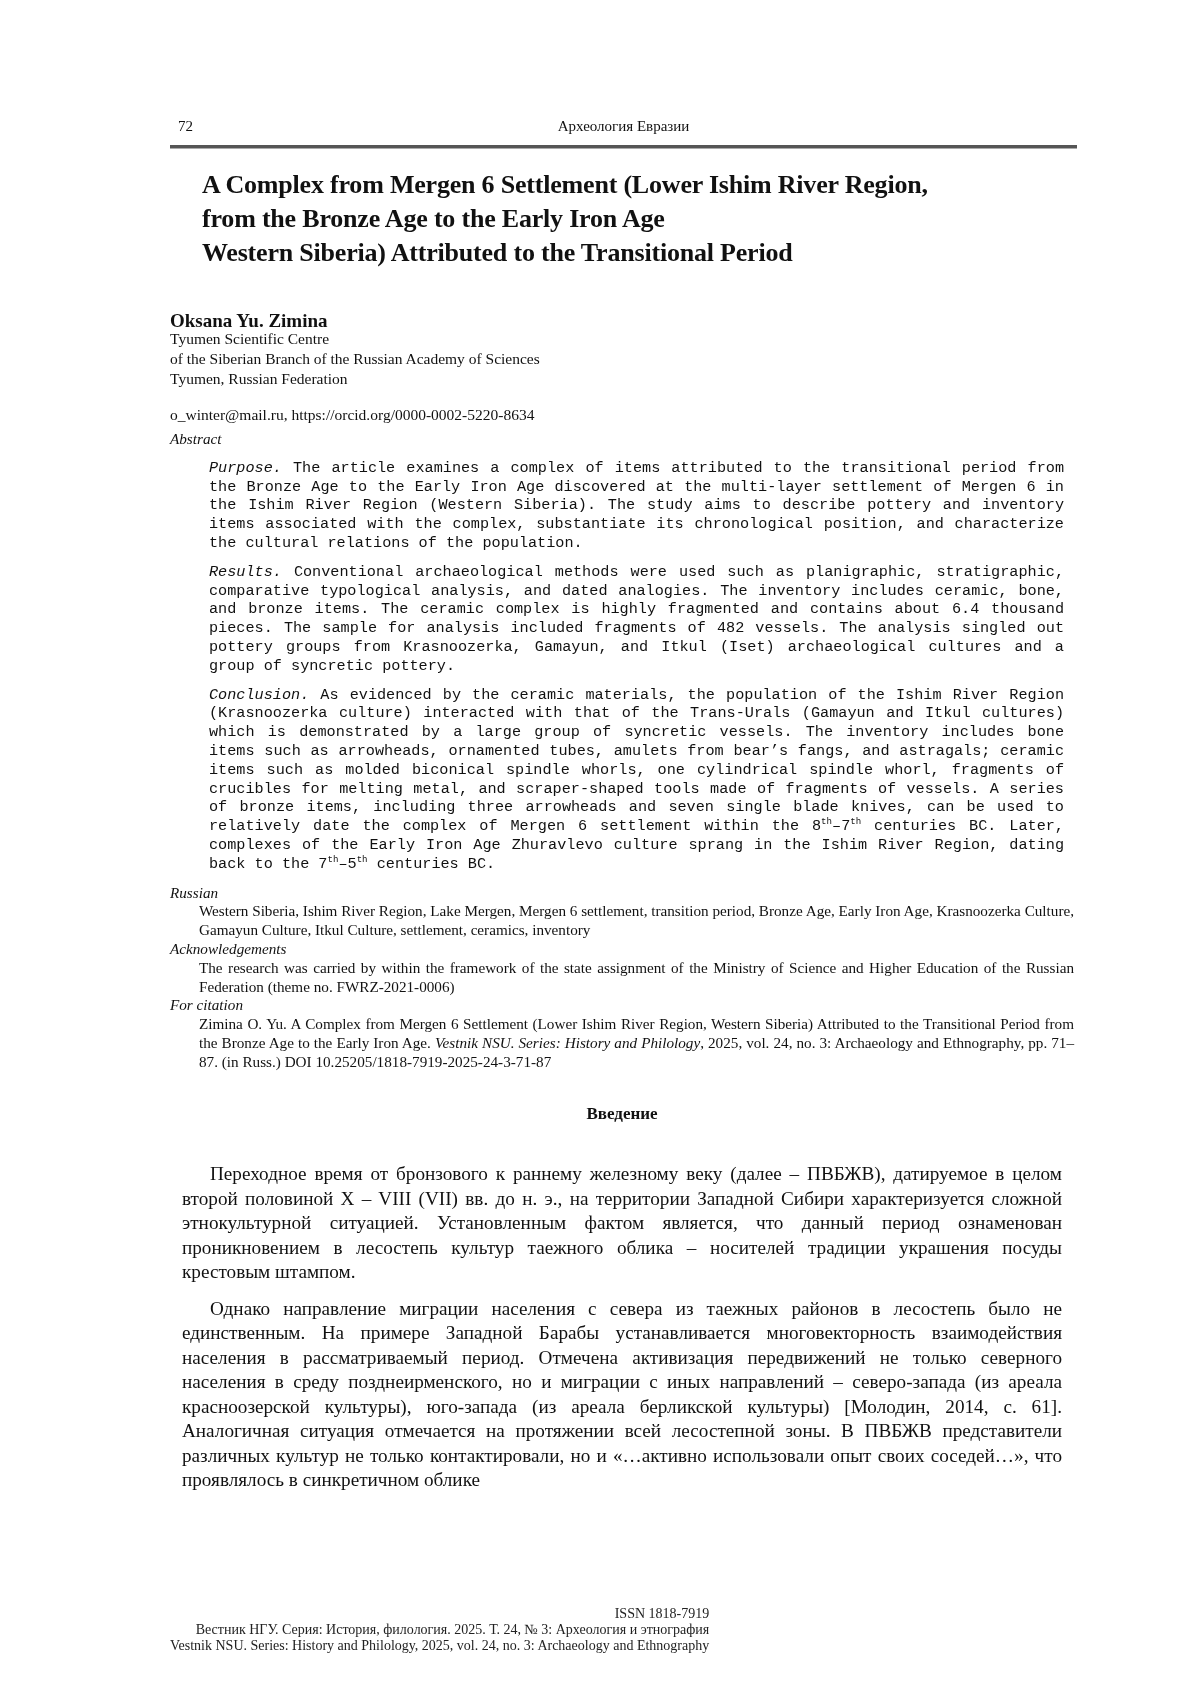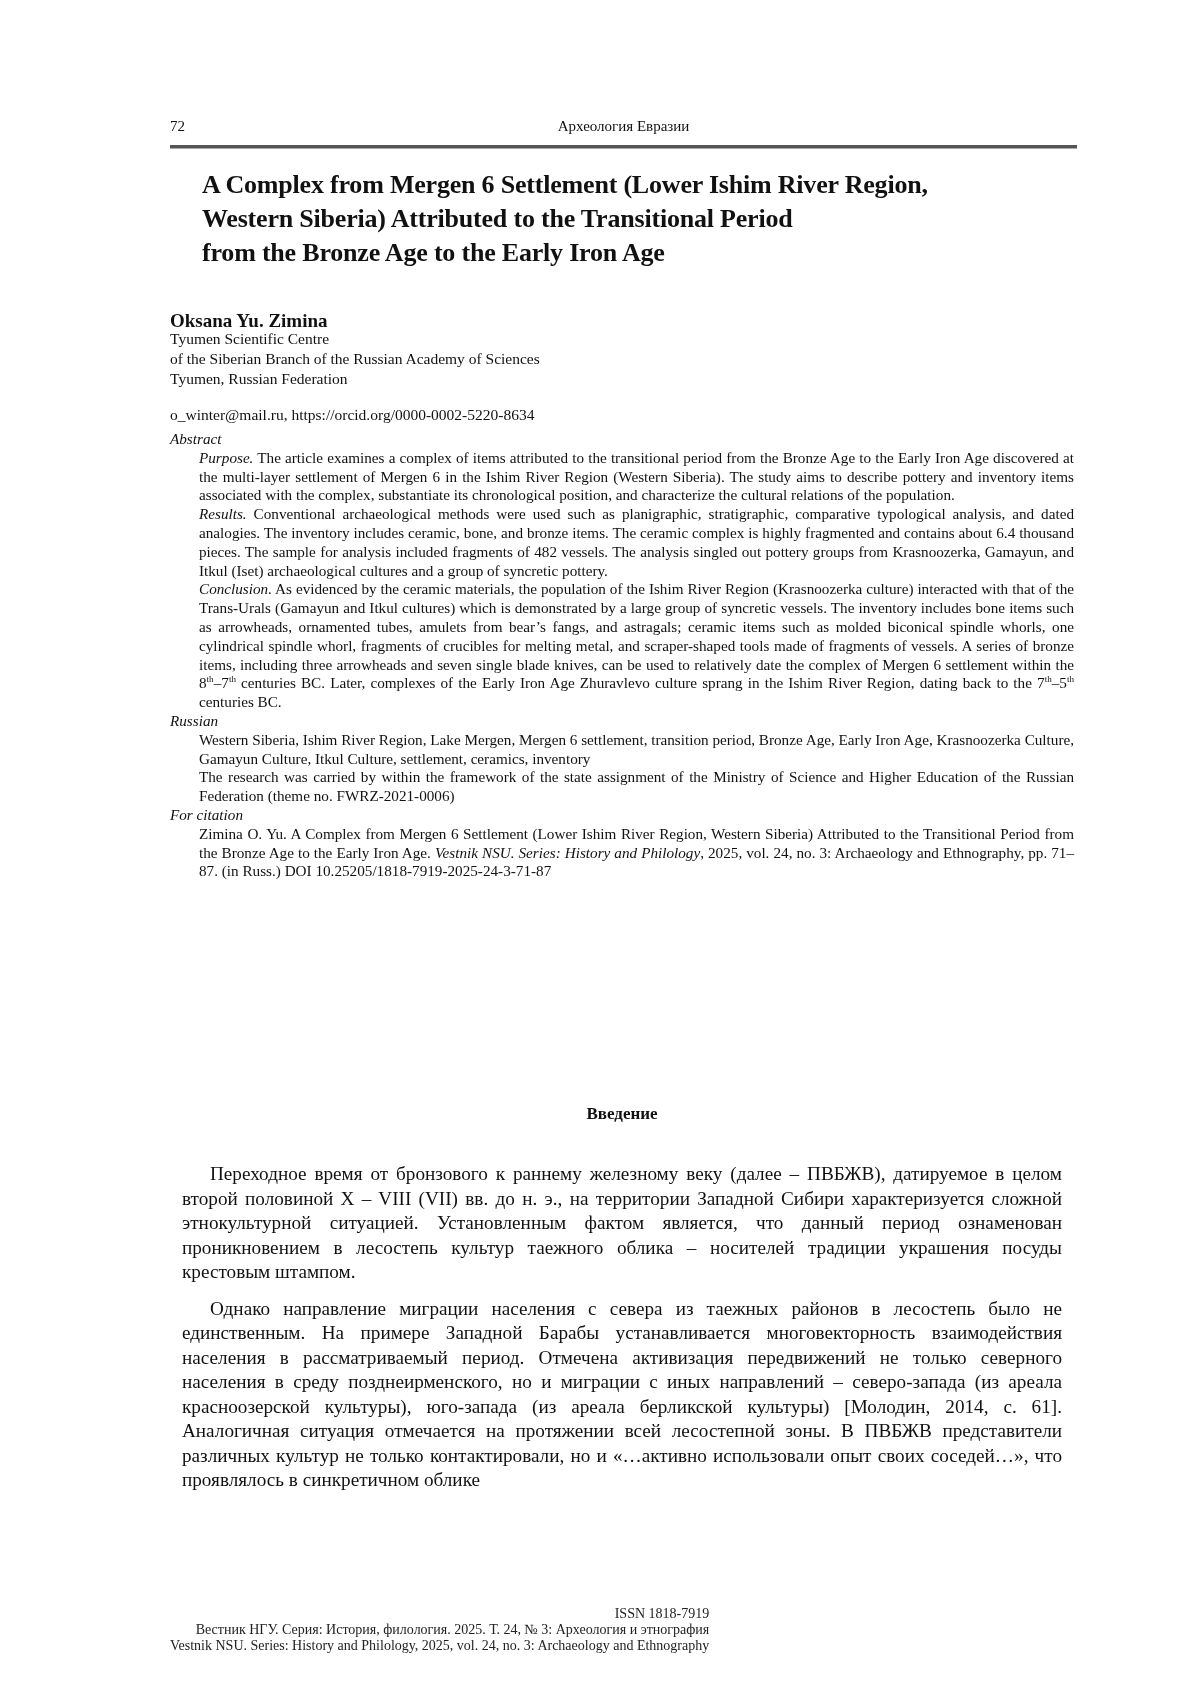--- a/index.html
+++ b/index.html
@@ -1,52 +1,52 @@
 <!DOCTYPE html>
 <html><head>
 <meta charset="utf-8">
 <style>
   html, body { margin: 0; padding: 0; background: #ffffff; }
   body { width: 1200px; height: 1697px; position: relative; overflow: hidden; color: #111; font-family: "Liberation Serif", serif; }
   .page { position: absolute; left: 170px; top: 0; width: 904px; }
   .running-head { position: absolute; top: 118px; left: 0; width: 907px; height: 24px; font-size: 15px; }
-  .running-head .pno { position: absolute; left: 0; top: 0; }
+  .running-head .pno { position: absolute; left: 8px; top: 0; }
   .running-head .jt { position: absolute; left: 0; width: 907px; text-align: center; top: 0; }
   .rule { position: absolute; top: 145px; left: 0; width: 907px; height: 3px; background: #555; border-bottom: 1px solid #aaa; }
   .title { position: absolute; top: 168px; left: 0; width: 904px; font-family: "Liberation Serif", serif; font-weight: bold; font-size: 26px; line-height: 34px; letter-spacing: -0.2px; margin-left: 32px; }
   .title div { white-space: nowrap; }
   .author { position: absolute; top: 310px; left: 0; font-weight: bold; font-size: 19px; }
   .affil { position: absolute; top: 329px; left: 0; font-size: 15.5px; line-height: 20px; }
   .affil .contact { margin-top: 16px; }
   .meta { position: absolute; top: 430px; left: 0; width: 904px; font-size: 15.2px; line-height: 18.8px; }
   .meta .label { font-style: italic; }
   .meta .block { padding-left: 29px; text-align: justify; }
-  .meta .block p { margin: 0; }
+  .meta .block p { margin: 10px; font-family: Liberation Mono, monospace; }
   .meta i { font-style: italic; }
   .section-title { position: absolute; top: 1104px; left: 0; width: 904px; text-align: center; font-weight: bold; font-size: 17px; }
   .body-text { position: absolute; top: 1150px; left: 0; width: 904px; font-size: 19.2px; line-height: 24.5px; text-align: justify; }
   .body-text p { margin: 12px; text-indent: 28px; }
   .footer { position: absolute; top: 1606px; left: 0; font-size: 14px; line-height: 16px; color: #222; text-align: right; }
   sup { font-size: 0.6em; line-height: 0; }
 </style>
 </head>
 <body>
 
 <div class="page">
 
   <div class="running-head">
     <span class="pno">72</span>
     <span class="jt">Археология Евразии</span>
   </div>
   <div class="rule"></div>
 
   <div class="title">
     <div>A Complex from Mergen 6 Settlement (Lower Ishim River Region,</div>
+    <div>from the Bronze Age to the Early Iron Age</div>
     <div>Western Siberia) Attributed to the Transitional Period</div>
-    <div>from the Bronze Age to the Early Iron Age</div>
   </div>
 
   <div class="author">Oksana Yu. Zimina</div>
 
   <div class="affil">
     <div>Tyumen Scientific Centre</div>
     <div>of the Siberian Branch of the Russian Academy of Sciences</div>
     <div>Tyumen, Russian Federation</div>
     <div class="contact">o_winter@mail.ru, https://orcid.org/0000-0002-5220-8634</div>
   </div>
@@ -55,20 +55,21 @@
     <div class="label">Abstract</div>
     <div class="block">
       <p><i>Purpose.</i><span> The article examines a complex of items attributed to the transitional period from the Bronze Age to the Early Iron Age discovered at the multi-layer settlement of Mergen 6 in the Ishim River Region (Western Siberia). The study aims to describe pottery and inventory items associated with the complex, substantiate its chronological position, and characterize the cultural relations of the population.</span></p>
       <p><i>Results.</i><span> Conventional archaeological methods were used such as planigraphic, stratigraphic, comparative typological analysis, and dated analogies. The inventory includes ceramic, bone, and bronze items. The ceramic complex is highly fragmented and contains about 6.4 thousand pieces. The sample for analysis included fragments of 482 vessels. The analysis singled out pottery groups from Krasnoozerka, Gamayun, and Itkul (Iset) archaeological cultures and a group of syncretic pottery.</span></p>
       <p><i>Conclusion.</i><span> As evidenced by the ceramic materials, the population of the Ishim River Region (Krasnoozerka culture) interacted with that of the Trans-Urals (Gamayun and Itkul cultures) which is demonstrated by a large group of syncretic vessels. The inventory includes bone items such as arrowheads, ornamented tubes, amulets from bear’s fangs, and astragals; ceramic items such as molded biconical spindle whorls, one cylindrical spindle whorl, fragments of crucibles for melting metal, and scraper-shaped tools made of fragments of vessels. A series of bronze items, including three arrowheads and seven single blade knives, can be used to relatively date the complex of Mergen 6 settlement within the 8</span><sup>th</sup><span>–7</span><sup>th</sup><span> centuries BC. Later, complexes of the Early Iron Age Zhuravlevo culture sprang in the Ishim River Region, dating back to the 7</span><sup>th</sup><span>–5</span><sup>th</sup><span> centuries BC.</span></p>
     </div>
 
     <div class="label">Russian</div>
     <div class="block">Western Siberia, Ishim River Region, Lake Mergen, Mergen 6 settlement, transition period, Bronze Age, Early Iron Age, Krasnoozerka Culture, Gamayun Culture, Itkul Culture, settlement, ceramics, inventory</div>
 
+    <div class="label">Acknowledgements</div>
     <div class="block">The research was carried by within the framework of the state assignment of the Ministry of Science and Higher Education of the Russian Federation (theme no. FWRZ-2021-0006)</div>
 
     <div class="label">For citation</div>
     <div class="block"><span>Zimina O. Yu. A Complex from Mergen 6 Settlement (Lower Ishim River Region, Western Siberia) Attributed to the Transitional Period from the Bronze Age to the Early Iron Age. </span><i>Vestnik NSU. Series: History and Philology</i><span>, 2025, vol. 24, no. 3: Archaeology and Ethnography, pp. 71–87. (in Russ.) DOI 10.25205/1818-7919-2025-24-3-71-87</span></div>
   </div>
 
   <div class="section-title">Введение</div>
 
   <div class="body-text">
     <p>Переходное время от бронзового к раннему железному веку (далее – ПВБЖВ), датируемое в целом второй половиной X – VIII (VII) вв. до н. э., на территории Западной Сибири характеризуется сложной этнокультурной ситуацией. Установленным фактом является, что данный период ознаменован проникновением в лесостепь культур таежного облика – носителей традиции украшения посуды крестовым штампом.</p>

